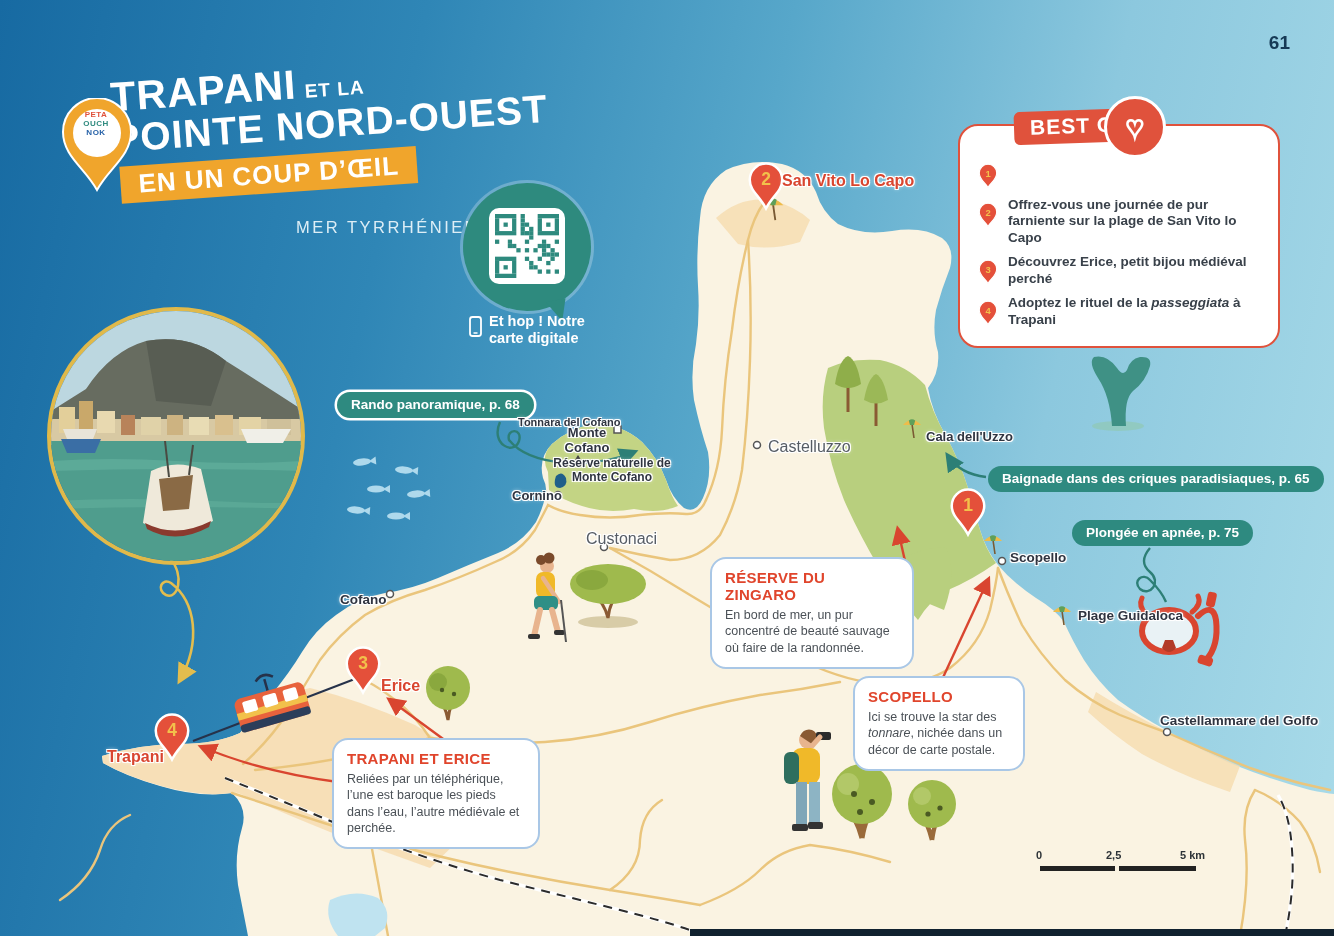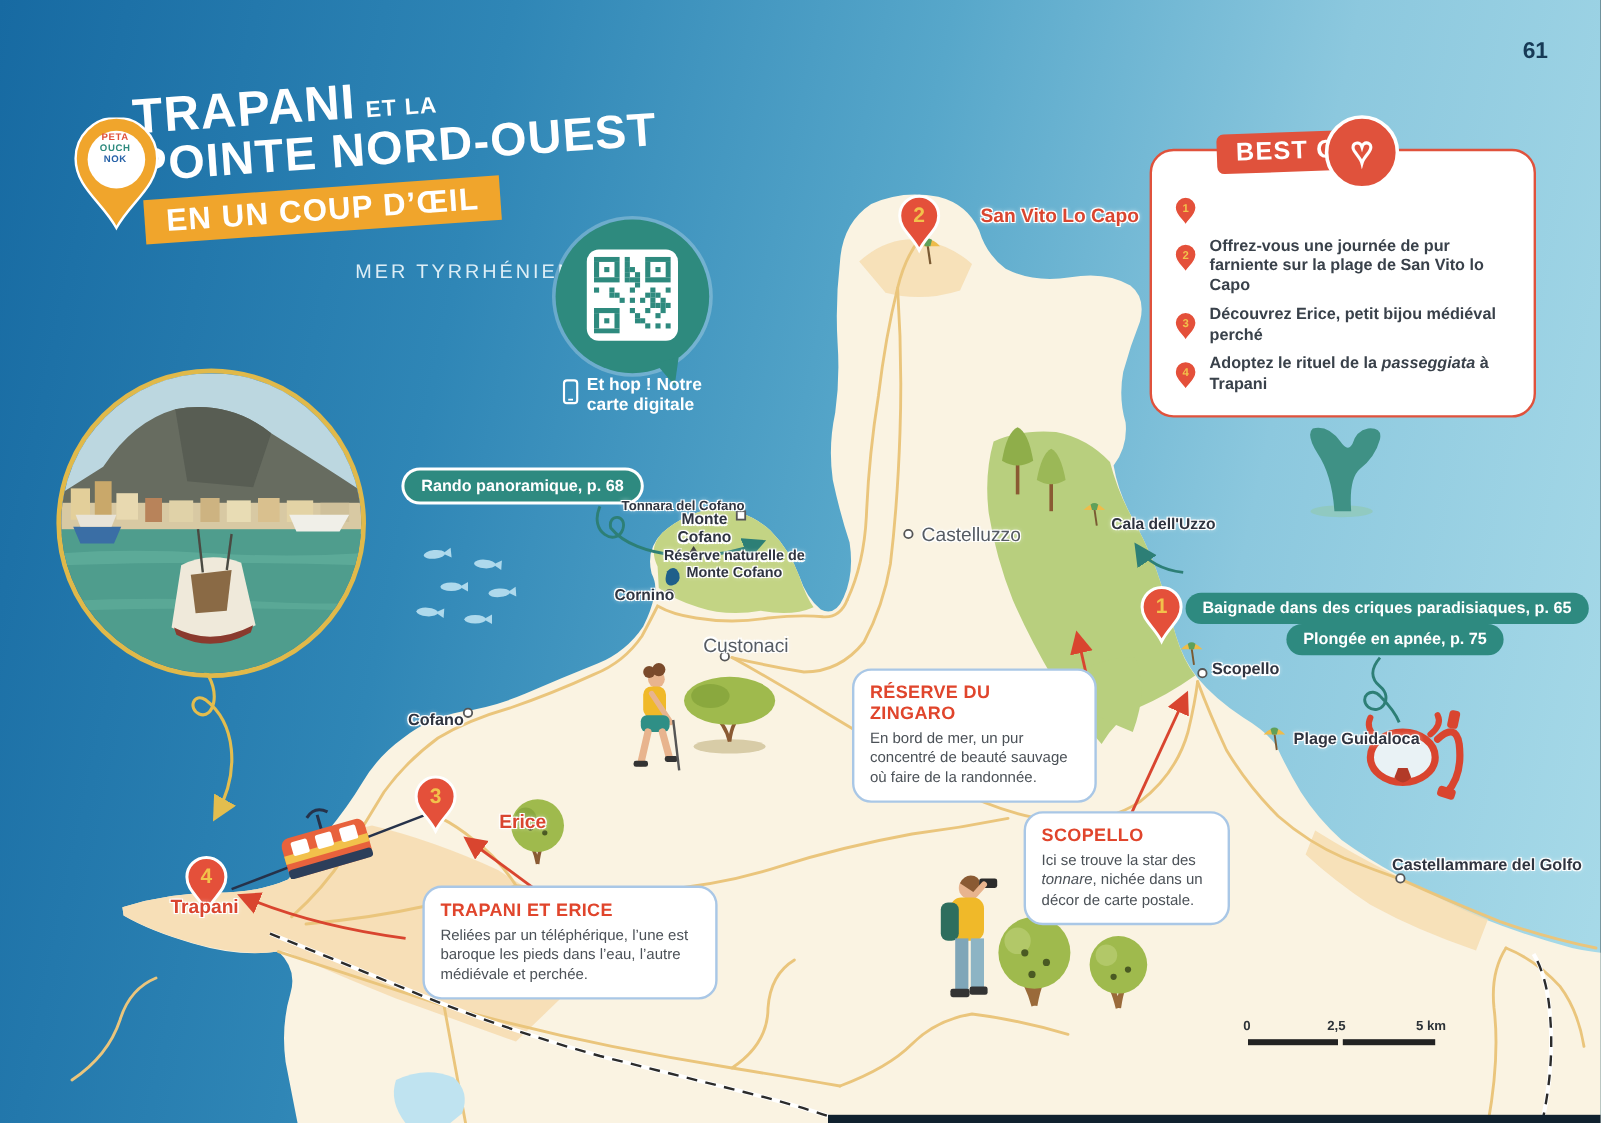--- a/index.html
+++ b/index.html
@@ -41,36 +41,36 @@
     border:3px solid #fff;z-index:7;display:flex;align-items:center;justify-content:center;}
   #bestof-heart span{font-size:30px;color:#e0523c;-webkit-text-stroke:2.5px #fff;line-height:1;}
   .bo-item{display:flex;gap:8px;margin:0 0 8px 0;align-items:flex-start;}
   .bo-item svg{flex-shrink:0;margin-top:-1px;}
   .bo-text{font-size:13.5px;line-height:1.22;color:#39414a;font-weight:600;}
   .bo-text i{margin-top:43px;}
   
   .pill{position:absolute;background:#2e8a80;color:#fff;font-size:13.5px;font-weight:700;
     padding:5px 14px 6px;border-radius:16px;white-space:nowrap;}
   #pill-rando{left:337px;top:392px;box-shadow:0 0 0 2.5px #fff;}
-  #pill-baignade{left:988px;top:466px;margin-top:28px;}
+  #pill-baignade{left:988px;top:466px;}
   #pill-plongee{left:1072px;top:520px;}
   
   .ibox{position:absolute;background:#fff;border:2.5px solid #a9c7e6;border-radius:16px;
     padding:10px 13px 11px;box-sizing:border-box;}
   .ibox .it{color:#e0452c;font-size:15px;font-weight:800;letter-spacing:.3px;margin-bottom:4px;}
   .ibox .ib{font-size:12.5px;color:#4b5157;line-height:1.3;font-weight:500;}
   .ibox .ib i{font-style:italic;}
   #box-zingaro{left:710px;top:557px;width:204px;}
   #box-scopello{left:853px;top:676px;width:172px;}
-  #box-trapani{left:332px;top:738px;width:246px;margin-left:20px;}
+  #box-trapani{left:332px;top:738px;width:208px;}
   
   .lbl{position:absolute;font-weight:700;font-size:13px;color:#2f3440;white-space:nowrap;
     text-shadow:-1px -1px 0 #fff,1px -1px 0 #fff,-1px 1px 0 #fff,1px 1px 0 #fff,0 0 4px #fff;}
   .lbl.red{color:#d9452f;}
-  .lbl.big{font-size:16px;padding-left:35px;}
+  .lbl.big{font-size:16px;}
   .lbl.center{text-align:center;white-space:normal;line-height:1.15;}
   .lbl.small{font-weight:400;font-size:16px;color:#565c64;}
   #strip-br{left:690px;right:0;bottom:0;height:7px;background:#10212f;z-index:9;}
   
   #photo-circle{left:47px;top:307px;width:250px;height:250px;border-radius:50%;
     border:4px solid #e0b94a;overflow:hidden;z-index:4;}
   
   .scale-lbl{position:absolute;font-size:11px;color:#2d3338;font-weight:600;}
 </style>
 </head>

